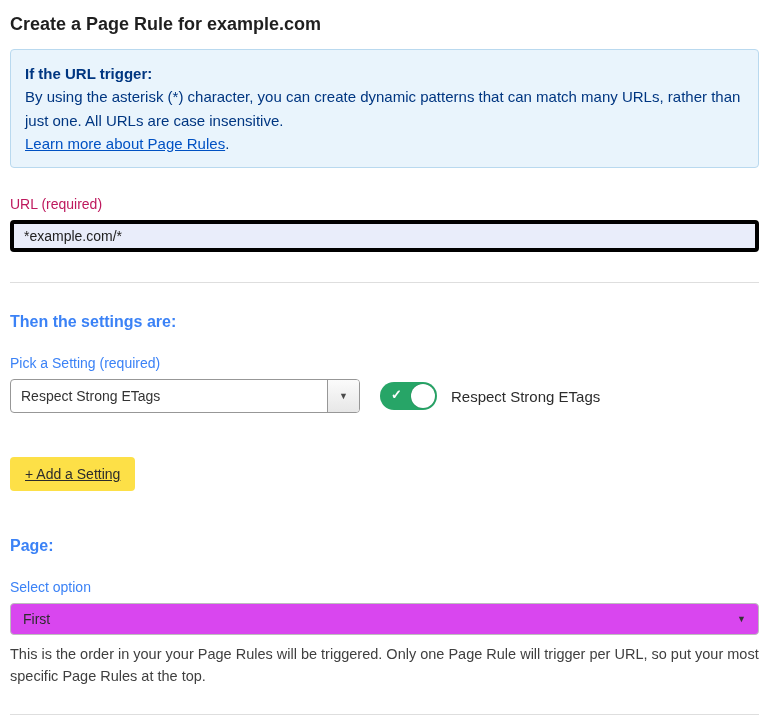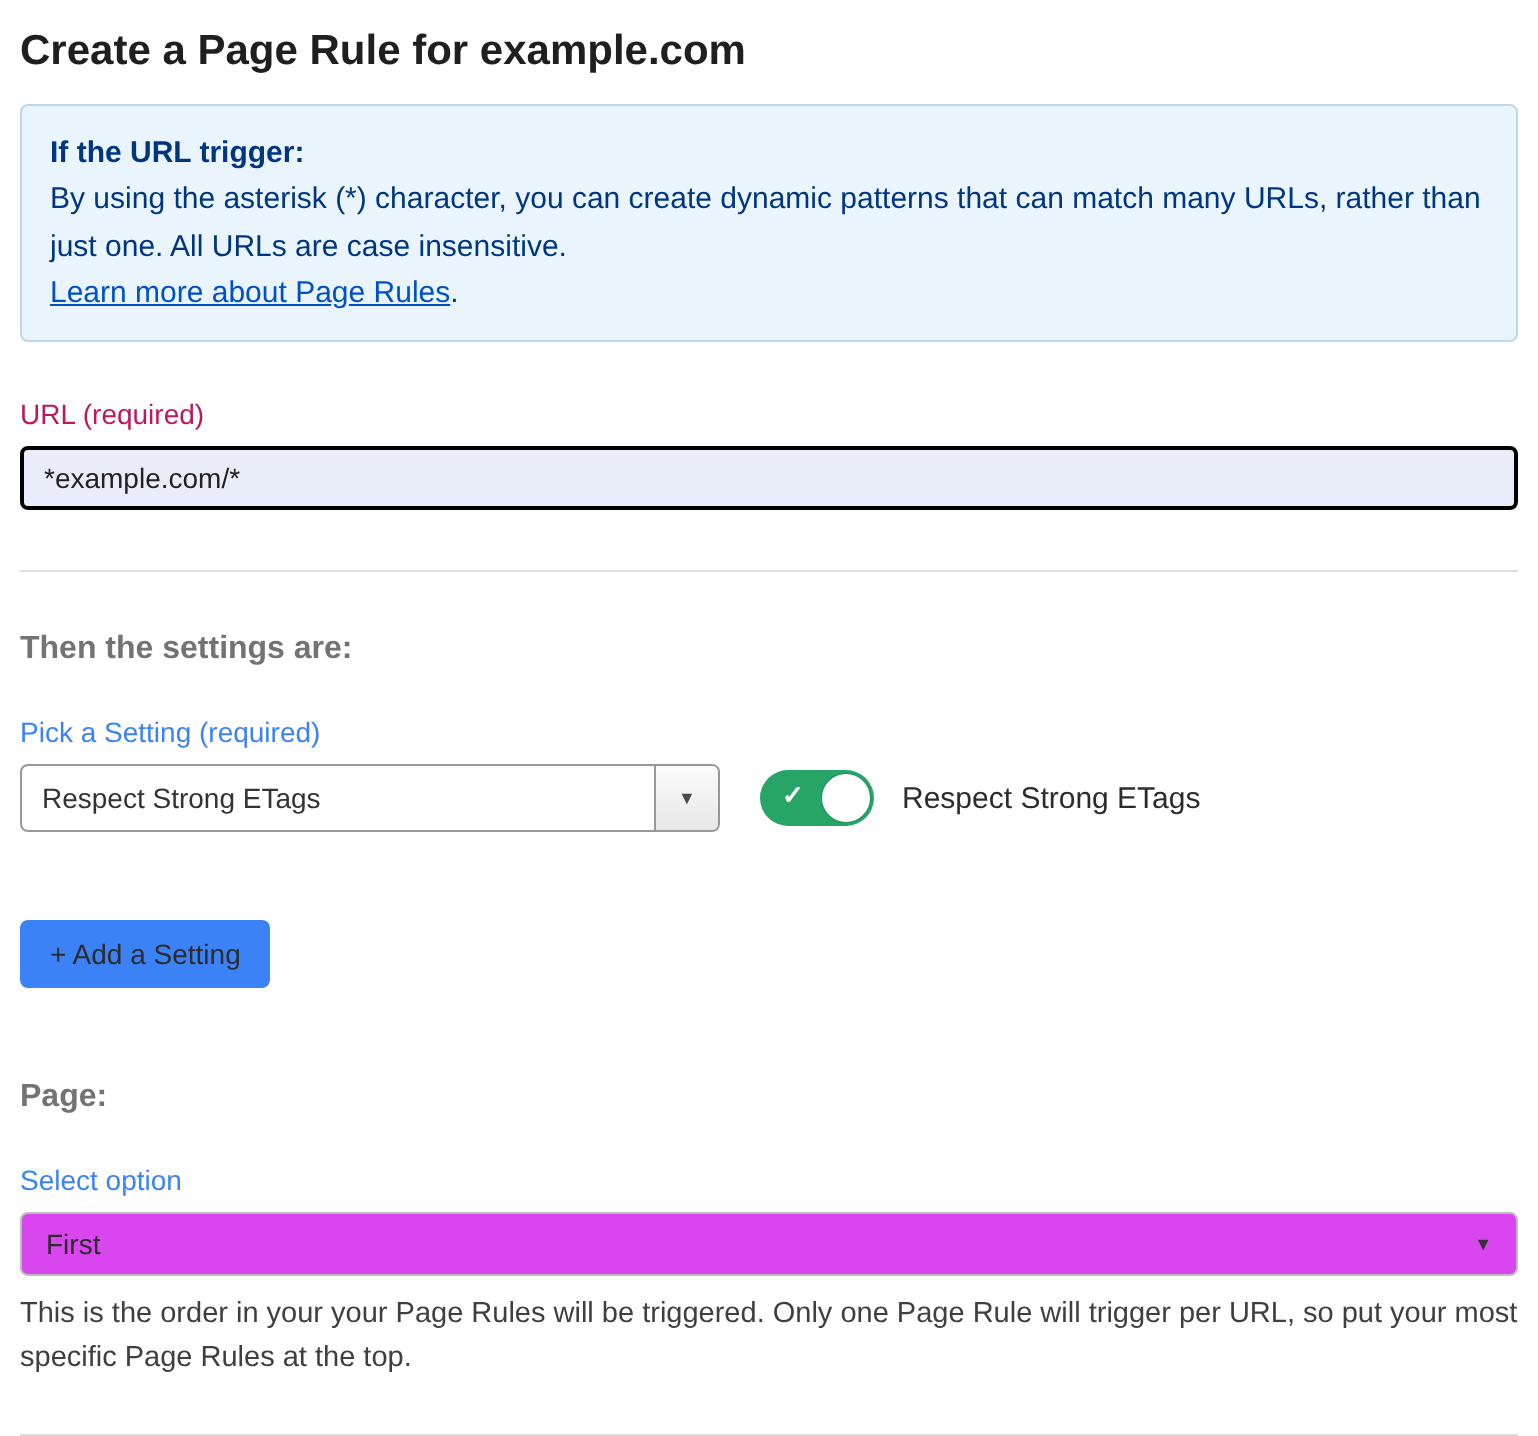--- a/index.html
+++ b/index.html
@@ -7,21 +7,21 @@
   body {
     width: 769px;
     height: 718px;
     font-family: "Liberation Sans", sans-serif;
     color: #303030;
     overflow: hidden;
   }
   .page { padding: 8px 10px 0 10px; }
 
   .page-title {
-    font-size: 21px;
+    font-size: 18px;
     font-weight: 700;
     color: #1f1f1f;
     padding: 6px 0 14px 0;
   }
 
   
   .infobox {
     background: #e9f4fc;
     border: 1px solid #b9d9ef;
     border-radius: 4px;
@@ -40,40 +40,40 @@
   
   .field-label {
     font-size: 14px;
     color: #be185d;
     margin-top: 28px;
   }
   .url-input {
     margin-top: 8px;
     width: 100%;
     height: 32px;
-    border: 2px solid #000000;
+    border: 4px solid #000000;
     background: #e9edfa;
     border-radius: 4px;
     padding: 0 10px;
     font-size: 14px;
     color: #222222;
     font-family: "Liberation Sans", sans-serif;
     outline: none;
   }
 
   hr.divider {
     border: 0;
     border-top: 1px solid #dedede;
     margin: 30px 0;
   }
 
   .section-heading {
     font-size: 16px;
     font-weight: 700;
-    color: #737373;
+    color: #3b82f6;
   }
   .sub-label {
     font-size: 14px;
     color: #3b82f6;
     margin-top: 24px;
   }
 
   
   .setting-row { display: flex; align-items: center; margin-top: 8px; }
   .dropdown {
@@ -146,22 +146,23 @@
   .btn {
     display: inline-block;
     border: none;
     border-radius: 4px;
     font-size: 14px;
     font-family: "Liberation Sans", sans-serif;
     padding: 9px 15px;
     cursor: pointer;
   }
   .btn-gray {
-    background: #3b82f6;
+    background: #fde047;
     color: #2c2c2c;
+    text-decoration: underline;
   }
   .add-setting-wrap { margin-top: 44px; }
 
   .order-section { margin-top: 46px; }
 
   
   .order-select {
     margin-top: 8px;
     width: 100%;
     height: 32px;

